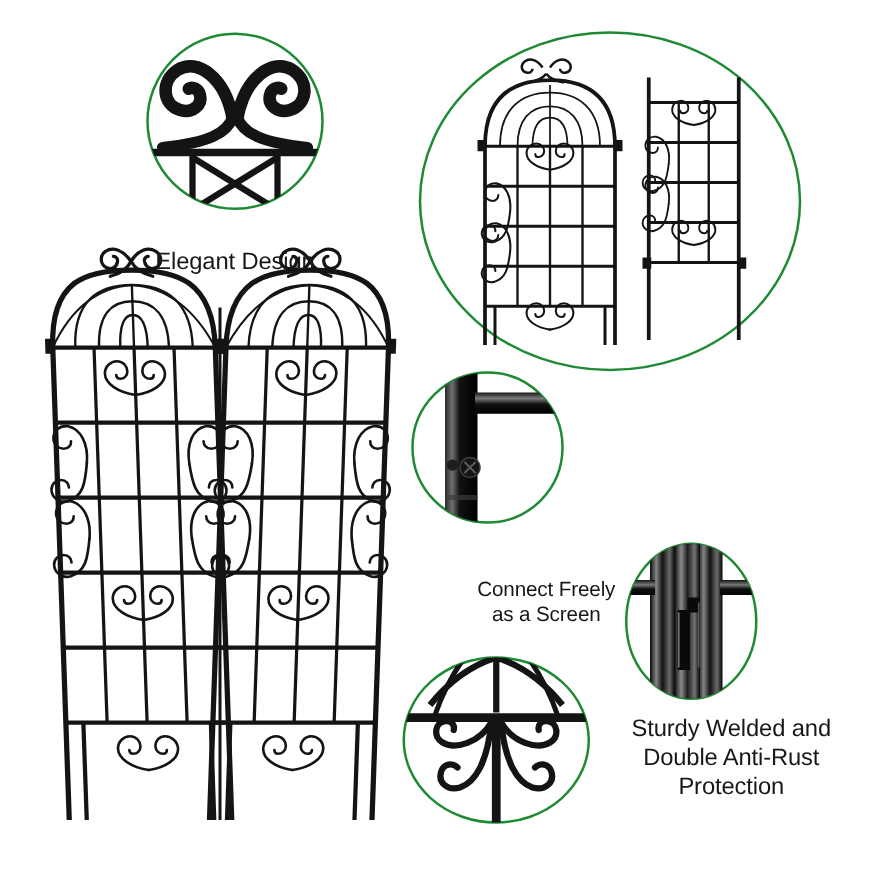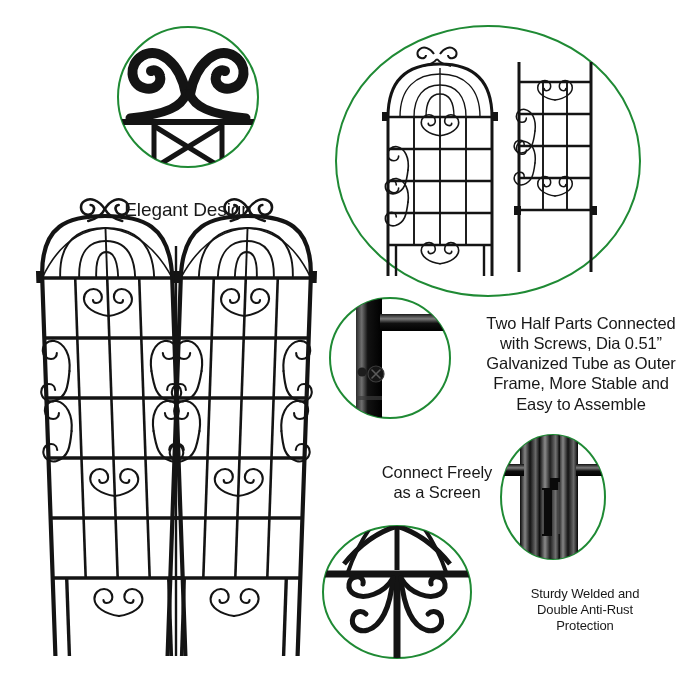--- a/index.html
+++ b/index.html
@@ -40,22 +40,22 @@
   }
   #cap-screws {
     left: 462px; top: 313px; width: 238px;
     font-size: 16.5px;
   }
   #cap-connect {
     left: 352px; top: 462px; width: 170px;
     font-size: 16.5px;
   }
   #cap-sturdy {
-    left: 478px; top: 586px; width: 214px;
-    font-size: 13px;
+    left: 478px; top: 572px; width: 214px;
+    font-size: 19px;
   }
 
   
   .art { position: absolute; display: block; }
   #art-main    { left: 28px;  top: 186px; width: 300px; height: 470px; }
   #art-bigcircle { left: 330px; top: 18px;  width: 316px; height: 286px; }
   #art-elegant { left: 110px; top: 22px;  width: 156px; height: 152px; }
   #art-screw   { left: 326px; top: 296px; width: 132px; height: 130px; }
   #art-tube    { left: 498px; top: 430px; width: 110px; height: 134px; }
   #art-weld    { left: 318px; top: 520px; width: 158px; height: 144px; }
@@ -285,25 +285,20 @@
       <line x1="79" y1="54" x2="79" y2="144" stroke="#141414" stroke-width="7"></line>
       <path d="M75,58 C66,74 46,80 36,74 C28,69 30,58 38,57 c5,-1 8,3 7,7" fill="none" stroke="#141414" stroke-width="5" stroke-linecap="round"></path>
       <path d="M83,58 C92,74 112,80 122,74 C130,69 128,58 120,57 c-5,-1 -8,3 -7,7" fill="none" stroke="#141414" stroke-width="5" stroke-linecap="round"></path>
       <path d="M75,58 C72,90 62,106 50,110 C40,113 32,106 35,97 c2,-6 9,-7 13,-3" fill="none" stroke="#141414" stroke-width="5" stroke-linecap="round"></path>
       <path d="M83,58 C86,90 96,106 108,110 C118,113 126,106 123,97 c-2,-6 -9,-7 -13,-3" fill="none" stroke="#141414" stroke-width="5" stroke-linecap="round"></path>
     </g>
   </svg>
 
   <div class="caption" id="cap-elegant">Elegant Design</div>
 
-  <div class="caption" id="cap-screws">Two Half Parts Connected
-with Screws, Dia 0.51”
-Galvanized Tube as Outer
-Frame, More Stable and
-Easy to Assemble</div>
 
   <div class="caption" id="cap-connect">Connect Freely
 as a Screen</div>
 
   <div class="caption" id="cap-sturdy">Sturdy Welded and
 Double Anti-Rust
 Protection</div>
 
 </div>
 

